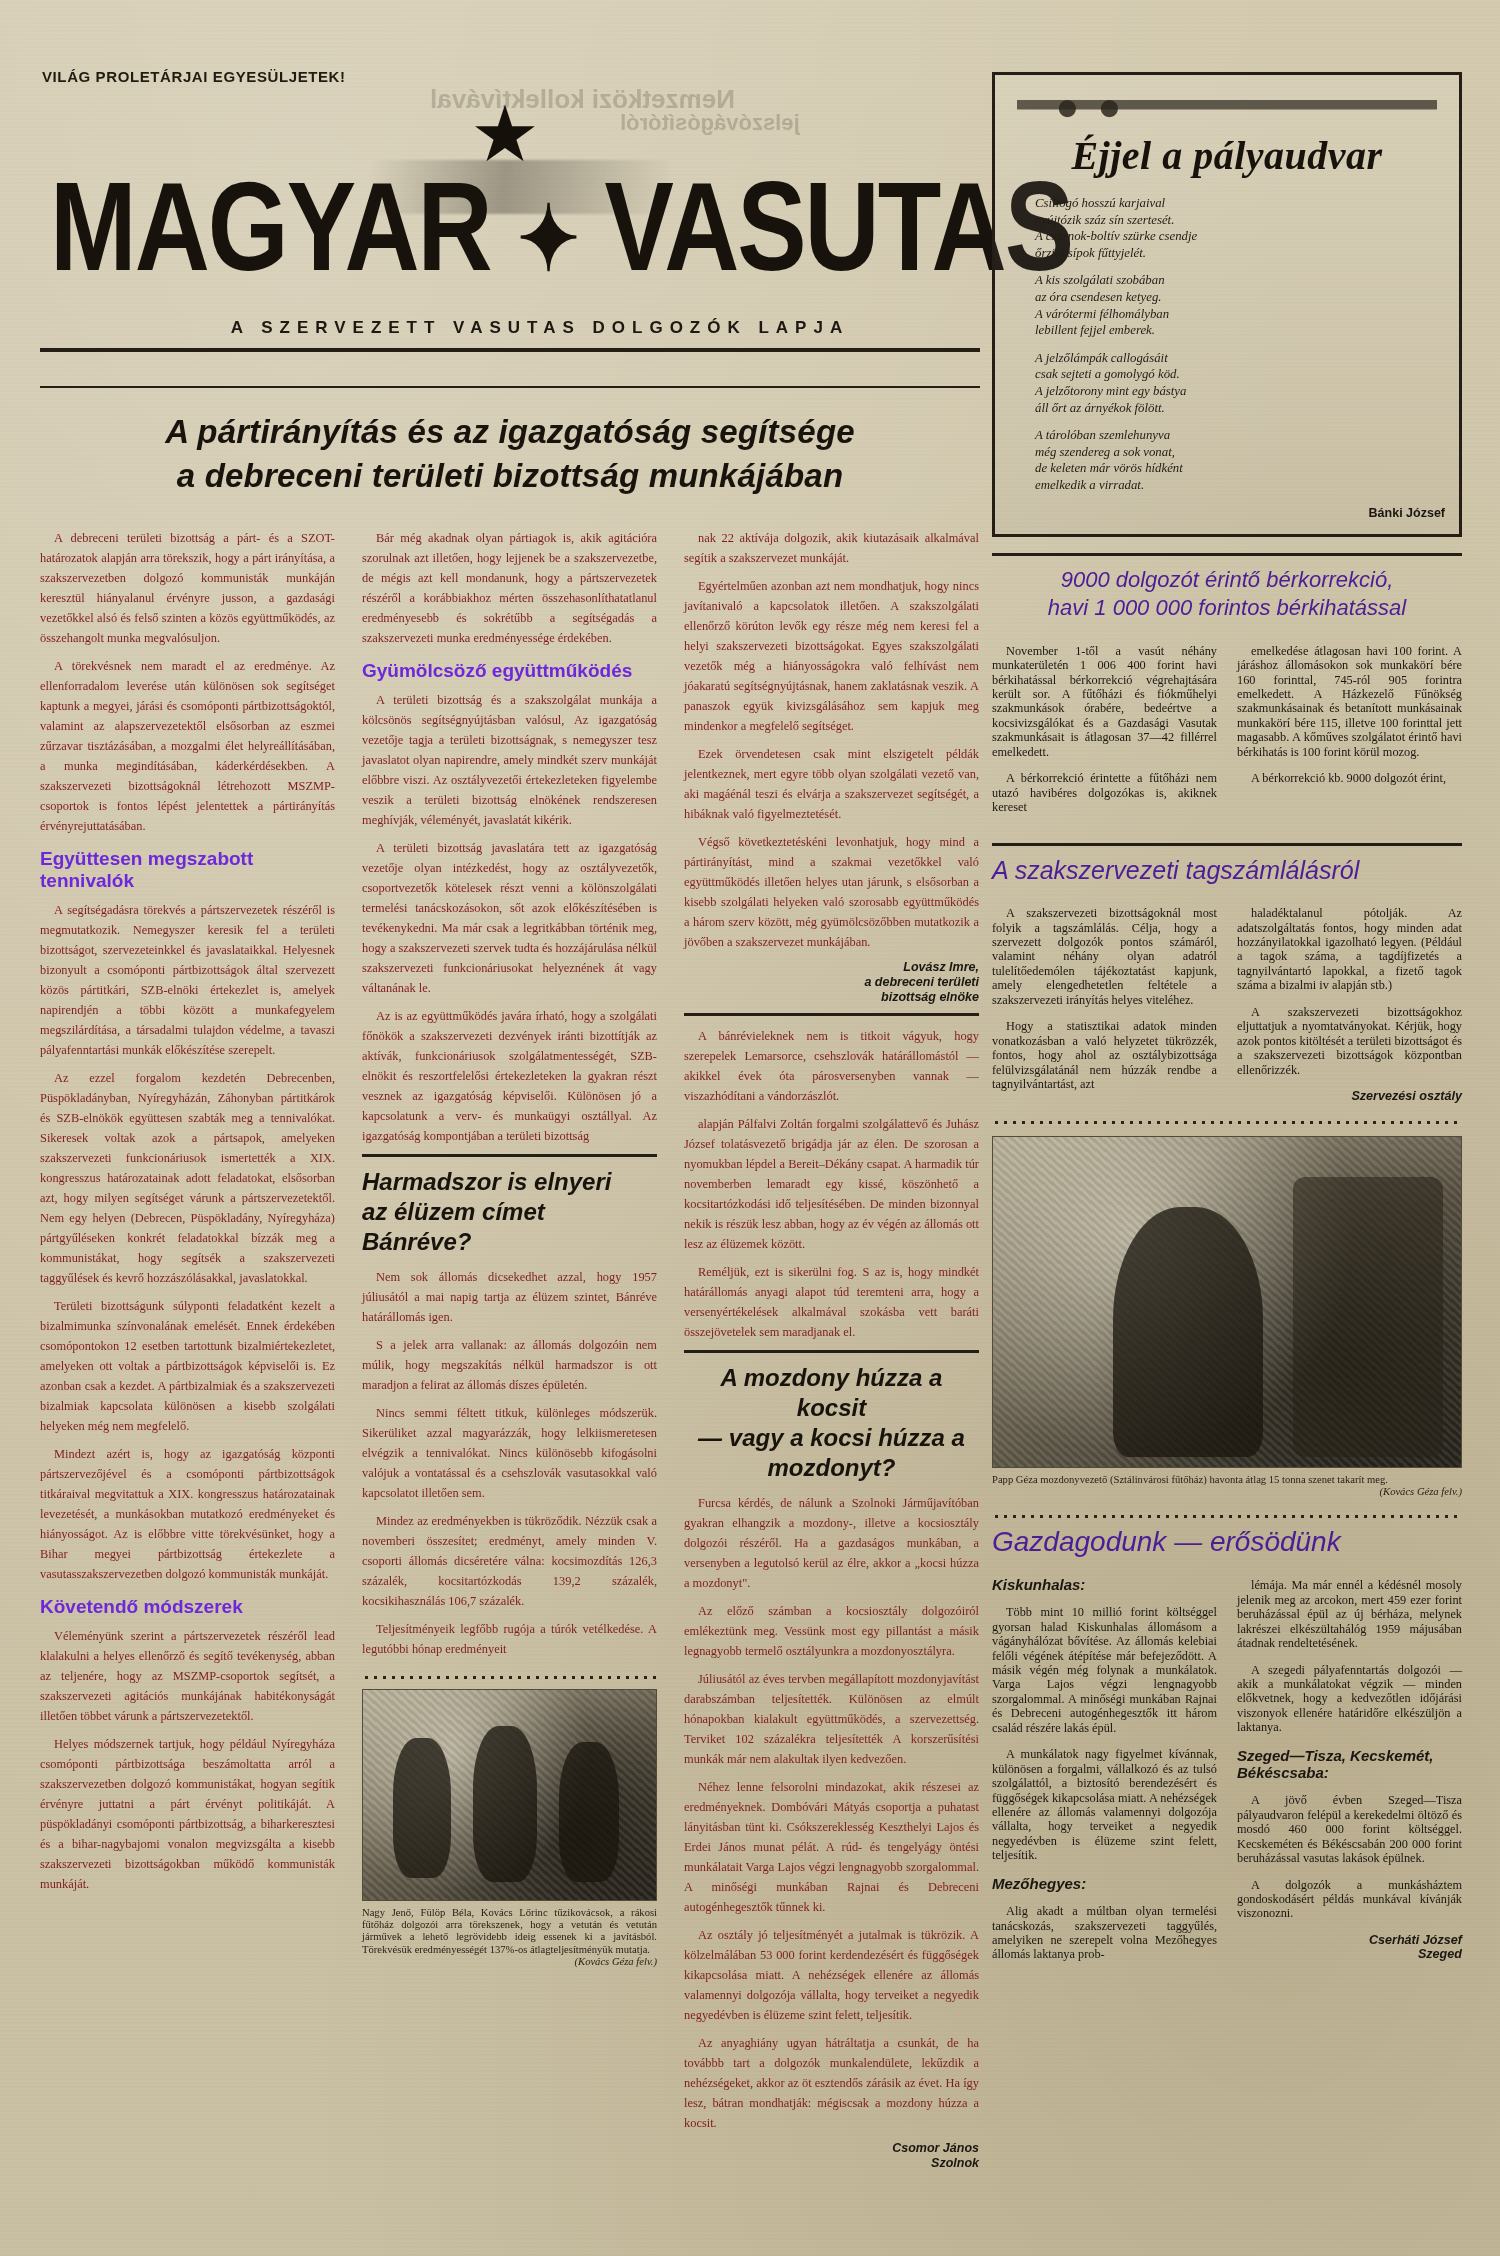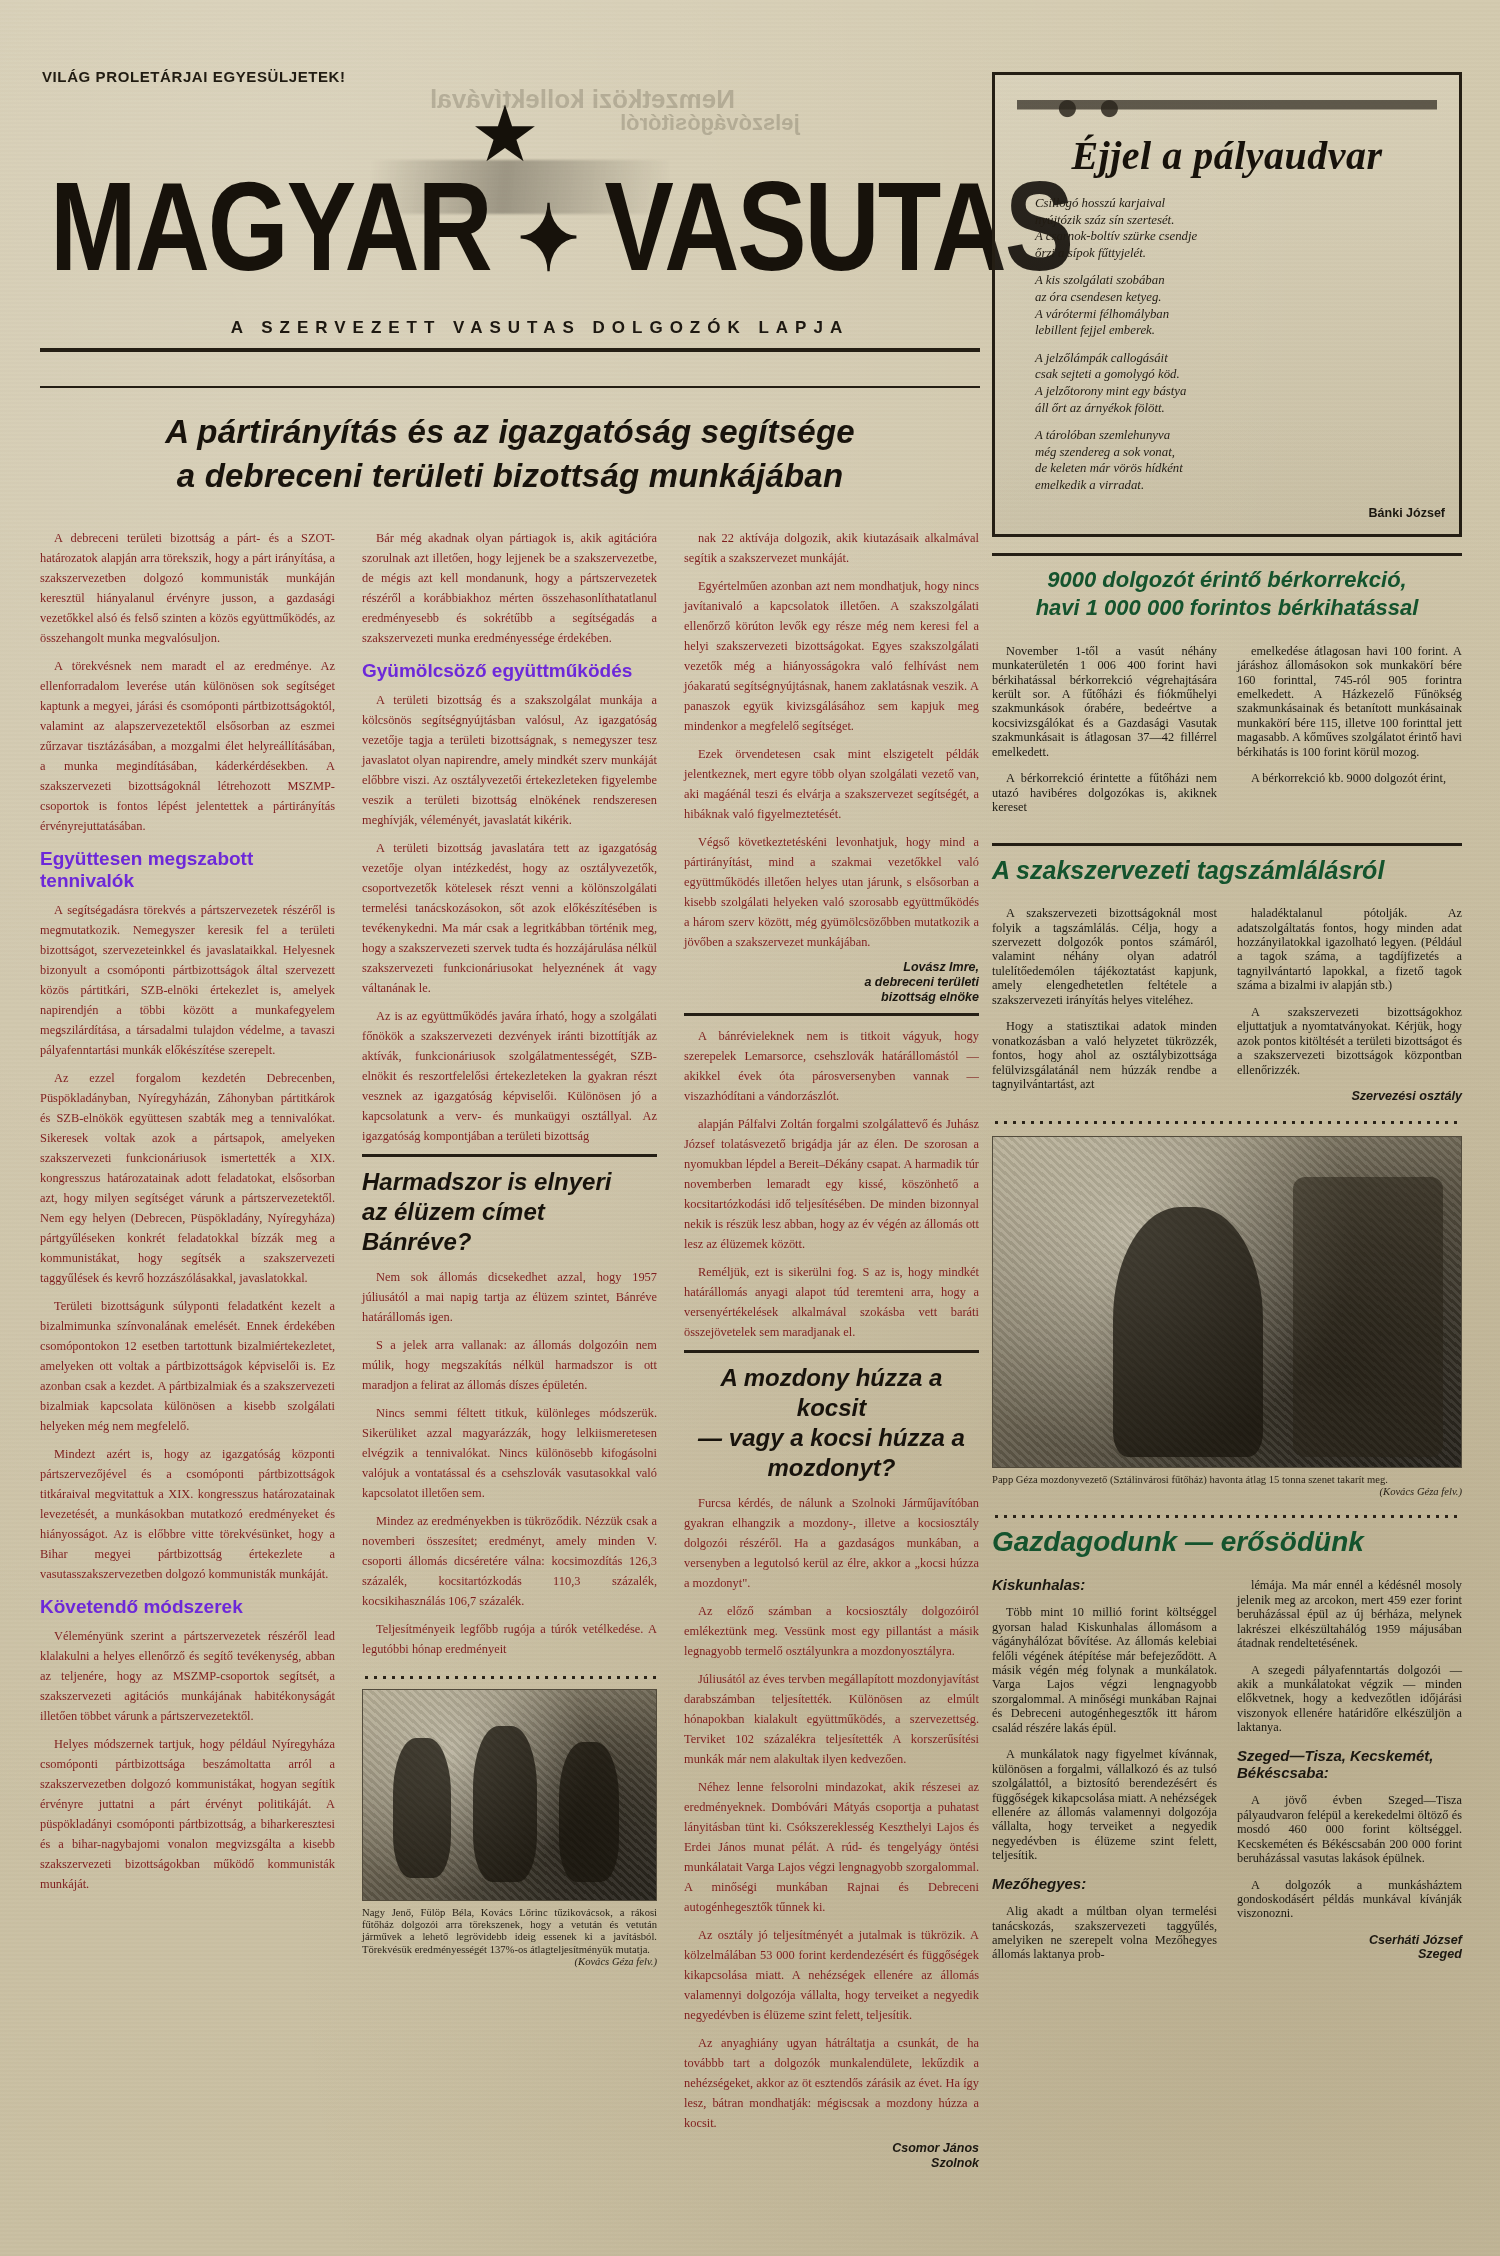--- a/index.html
+++ b/index.html
@@ -177,22 +177,22 @@
   }
   .poem-body .stanza { margin-bottom:11px; }
   .poem-sign {
     text-align:right; font-family:"Liberation Sans", sans-serif;
     font-weight:bold; font-size:12.5px; margin-top:12px;
   }
 
   .rbox { margin-top:16px; }
   h2.rhead {
     font-family:"Liberation Sans", sans-serif;
-    font-weight:bold; font-style:italic;
-    font-size:22px; line-height:28px; color:#14532d;
+    font-weight:normal; font-style:italic;
+    font-size:22px; line-height:28px; color:#4c1d95;
     margin:8px 0 10px; text-align:center;
   }
   h2.rhead.left { text-align:left; font-size:25px; }
   .two { display:flex; gap:20px; }
   .two > div { flex:1; }
   .rtext { font-size:12.3px; line-height:14.4px; text-align:justify; text-indent:14px; }
 
   .bigphoto { height:330px; margin-top:12px; }
 
   .sign-right {
@@ -272,21 +272,21 @@
       <p class="body">Az is az együttműködés javára írható, hogy a szolgálati főnökök a szakszervezeti dezvények iránti bizottítják az aktívák, funkcionáriusok szolgálatmentességét, SZB-elnökit és reszortfelelősi értekezleteken la gyakran részt vesznek az igazgatóság képviselői. Különösen jó a kapcsolatunk a verv- és munkaügyi osztállyal. Az igazgatóság kompontjában a területi bizottság</p>
 
       <div class="hr-dark"></div>
       <h2 class="arthead">
         <span>Harmadszor is elnyeri</span><br>
         <span>az élüzem címet Bánréve?</span>
       </h2>
       <p class="body">Nem sok állomás dicsekedhet azzal, hogy 1957 júliusától a mai napig tartja az élüzem szintet, Bánréve határállomás igen.</p>
       <p class="body">S a jelek arra vallanak: az állomás dolgozóin nem múlik, hogy megszakítás nélkül harmadszor is ott maradjon a felirat az állomás díszes épületén.</p>
       <p class="body">Nincs semmi féltett titkuk, különleges módszerük. Sikerüliket azzal magyarázzák, hogy lelkiismeretesen elvégzik a tennivalókat. Nincs különösebb kifogásolni valójuk a vontatással és a csehszlovák vasutasokkal való kapcsolatot illetően sem.</p>
-      <p class="body">Mindez az eredményekben is tükröződik. Nézzük csak a novemberi összesítet; eredményt, amely minden V. csoporti állomás dicséretére válna: kocsimozdítás 126,3 százalék, kocsitartózkodás 110,3 százalék, kocsikihasználás 106,7 százalék.</p>
+      <p class="body">Mindez az eredményekben is tükröződik. Nézzük csak a novemberi összesítet; eredményt, amely minden V. csoporti állomás dicséretére válna: kocsimozdítás 126,3 százalék, kocsitartózkodás 139,2 százalék, kocsikihasználás 106,7 százalék.</p>
       <p class="body">Teljesítményeik legfőbb rugója a túrók vetélkedése. A legutóbbi hónap eredményeit</p>
       <p class="body"></p>
 
       <div class="dots"></div>
 
       <div class="photo" style="height:210px;">
         <div class="noise"></div>
         <div class="fig" style="left:30px; top:48px; width:58px; height:140px;"></div>
         <div class="fig" style="left:110px; top:36px; width:64px; height:156px;"></div>
         <div class="fig" style="left:196px; top:52px; width:60px; height:140px;"></div>

